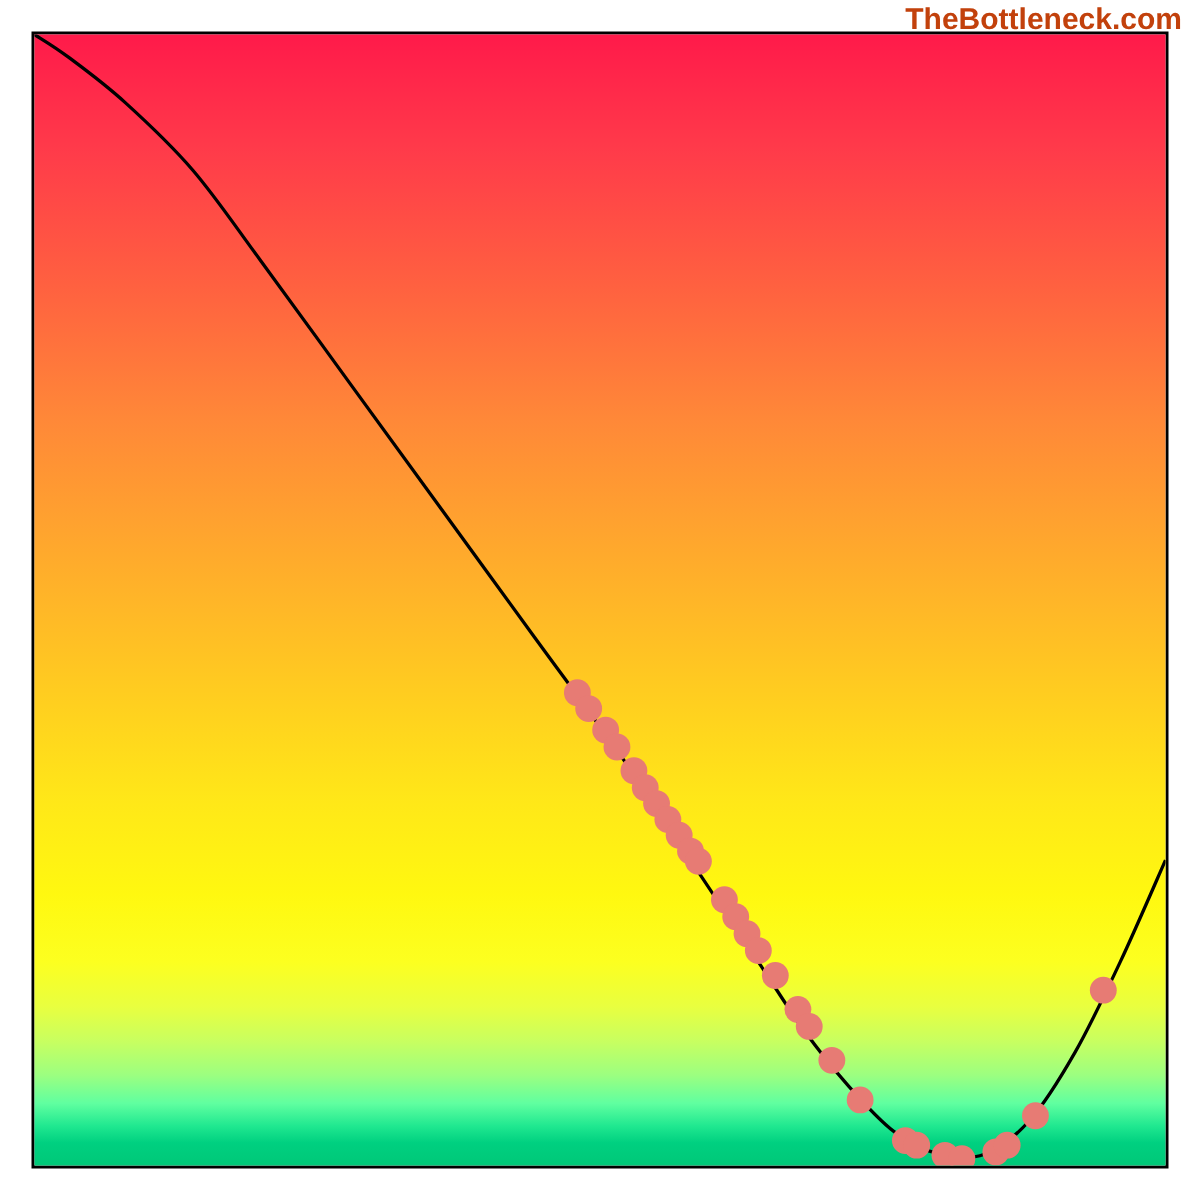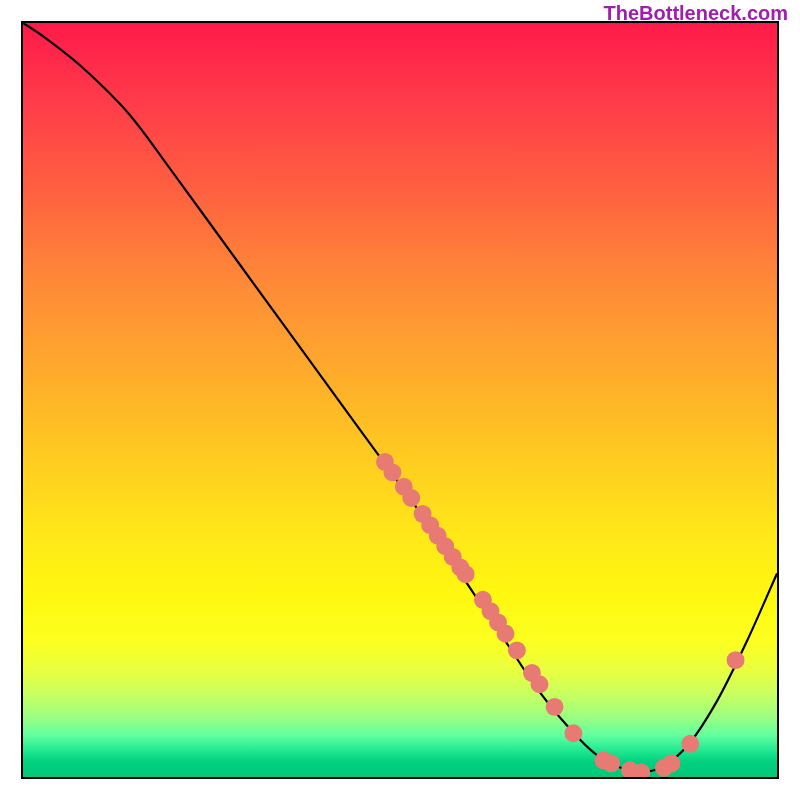--- a/index.html
+++ b/index.html
@@ -9,21 +9,21 @@
     background: #ffffff;
     position: relative;
     font-family: Arial, sans-serif;
   }
   .watermark {
     position: absolute;
     top: 2px;
     right: 12px;
     font-size: 20px;
     font-weight: bold;
-    color: #a21caf;
+    color: #c2410c;
     z-index: 10;
   }
   .chart-area {
     position: absolute;
     left: 21px;
     top: 21px;
     width: 758px;
     height: 758px;
     border: 2px solid #000;
   }

